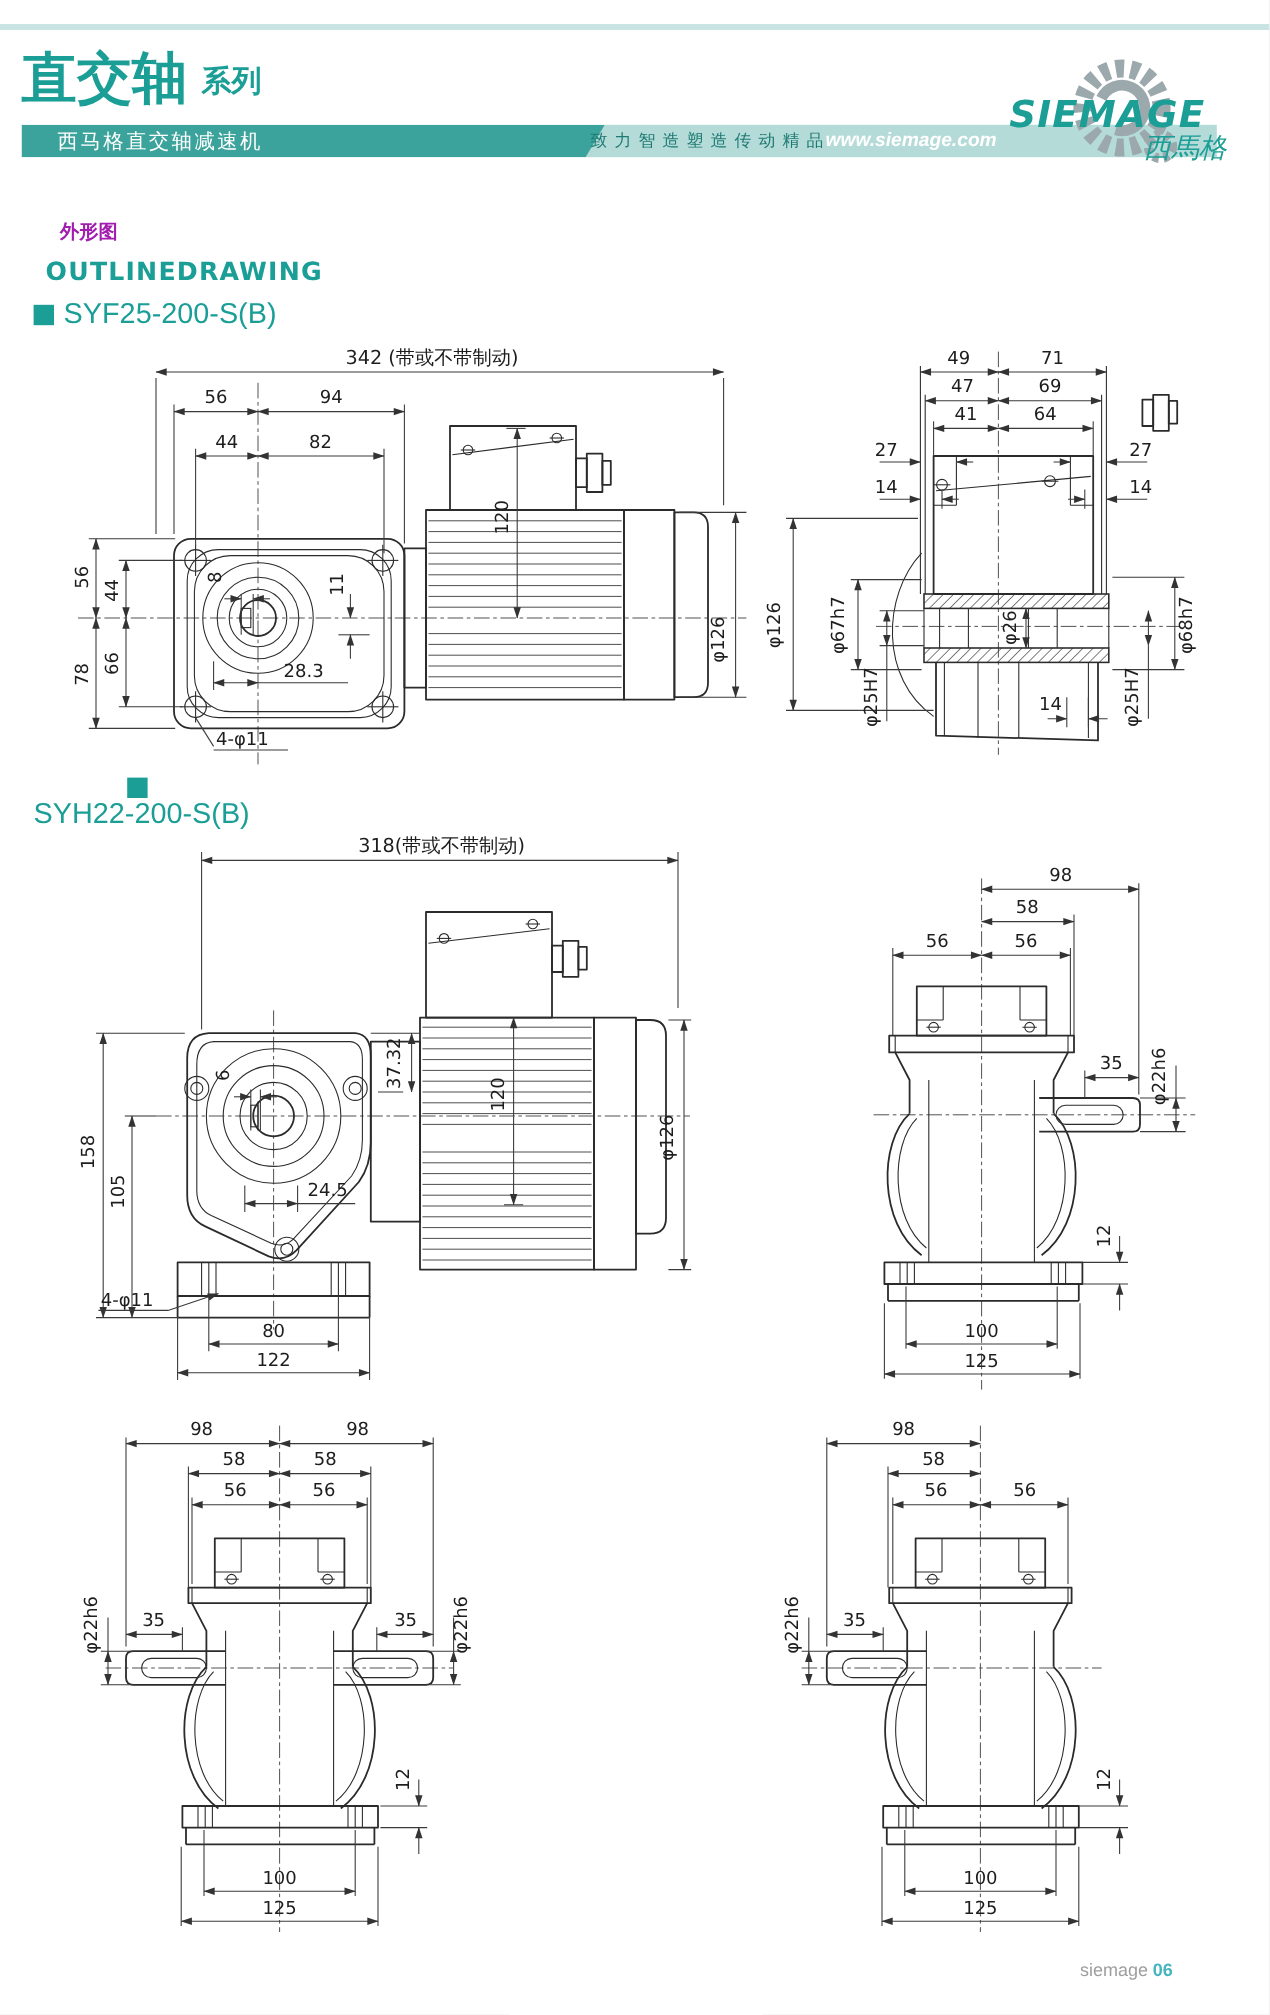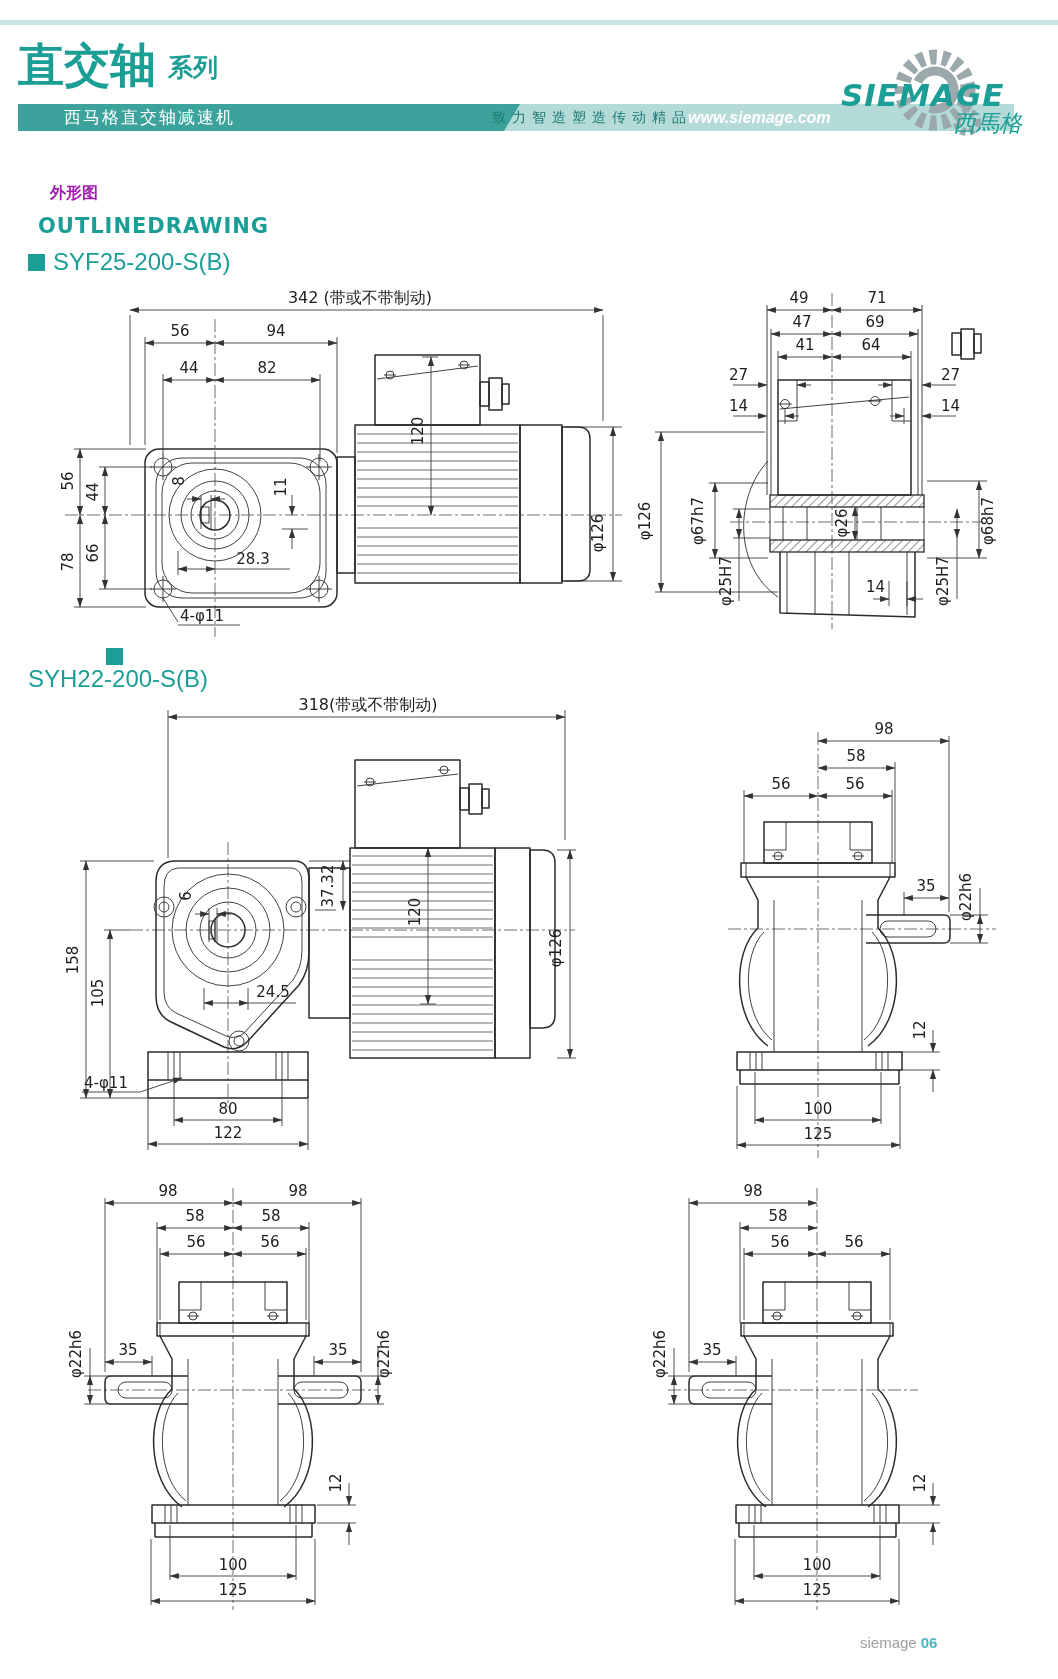--- a/index.html
+++ b/index.html
@@ -11,33 +11,33 @@
   #series{left:18px;top:42px;display:flex;align-items:flex-end;color:#1b9e96;}
   #series .big{font-size:46px;font-weight:bold;line-height:1;}
   #series .small{font-size:25px;font-weight:bold;margin-left:12px;padding-bottom:4px;}
   #slogans{left:245px;top:52px;}
   #slogans .cn{font-size:17px;color:#333;}
   #slogans .cn b{font-weight:bold;}
   #slogans .en{font-size:15px;color:#1b9e96;margin-top:3px;}
   #band-light{left:18px;top:104px;width:996px;height:27px;background:#b5dbd8;}
   #band-dark{left:18px;top:104px;width:486px;height:27px;background:#3ba39b;
              clip-path:polygon(0 0,100% 0,calc(100% - 16px) 100%,0 100%);
-             color:#fff;font-size:17px;line-height:27px;padding-left:16px;}
+             color:#fff;font-size:17px;line-height:27px;padding-left:0;}
   #band-dark span{margin-left:30px;letter-spacing:2px;}
   #band-mid{left:492px;top:104px;height:19px;line-height:27px;color:#1d7a73;font-size:14px;letter-spacing:6px;}
   #band-url{left:688px;top:104px;height:33px;line-height:27px;color:#fff;font-size:16px;font-weight:bold;font-style:italic;}
   
   #sec-cn{left:50px;top:183px;font-size:16px;font-weight:bold;color:#a21caf;}
   #sec-en{left:38px;top:214px;font-size:21px;color:#1b9e96;letter-spacing:1px;font-family:"DejaVu Sans",sans-serif;font-weight:bold;}
   .model-title{display:flex;align-items:center;color:#1b9e96;font-size:24px;}
   .model-title .sq{width:17px;height:17px;background:#1b9e96;margin-right:8px;}
   #m1{left:28px;top:248px;}
   #m2{left:28px;top:648px;flex-direction:column;}
   
-  #footer{left:860px;top:1634px;font-size:15px;color:#9e9e9e;}
+  #footer{left:900px;top:1634px;font-size:15px;color:#9e9e9e;}
   #footer b{color:#45b5c0;margin-left:4px;font-weight:bold;}
   
   svg.dwg{position:absolute;overflow:visible;}
   .ol{fill:none;stroke:#2b2b2b;stroke-width:1.5px;stroke-linejoin:round;}
   .tl{fill:none;stroke:#2b2b2b;stroke-width:0.9px;}
   .hl{fill:none;stroke:#2b2b2b;stroke-width:0.7px;}
   .dl{fill:none;stroke:#3a3a3a;stroke-width:0.9px;}
   .cl{fill:none;stroke:#4a4a4a;stroke-width:0.8px;stroke-dasharray:13 3 3 3;}
   text.dim{font-family:"DejaVu Sans",sans-serif;font-size:15px;fill:#1d1d1d;}
   text.dim.big{font-size:16px;}

